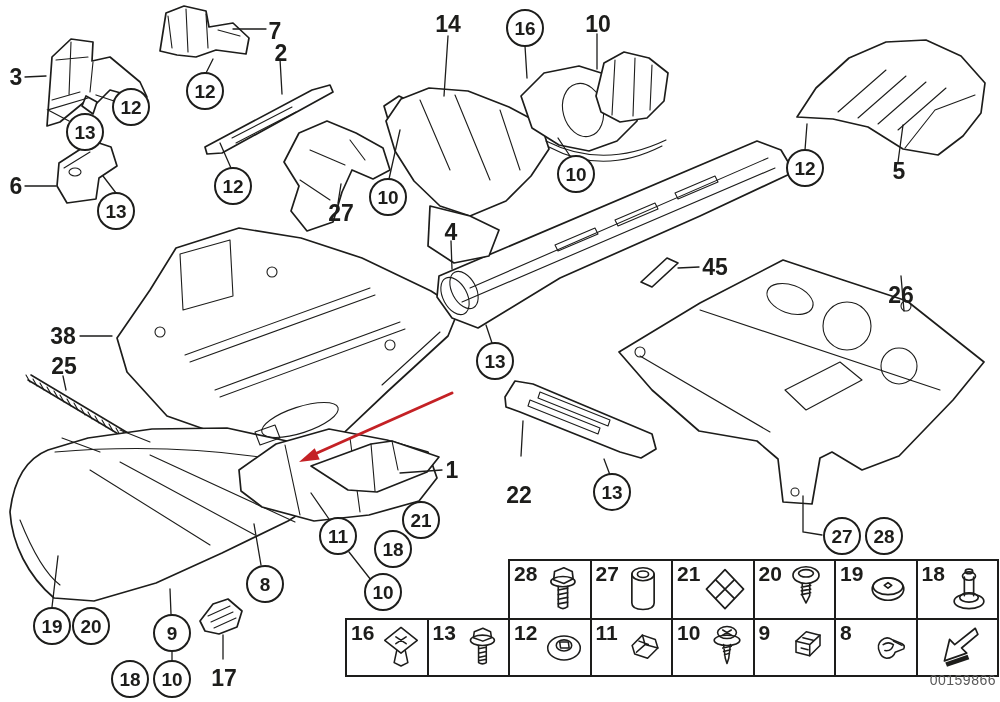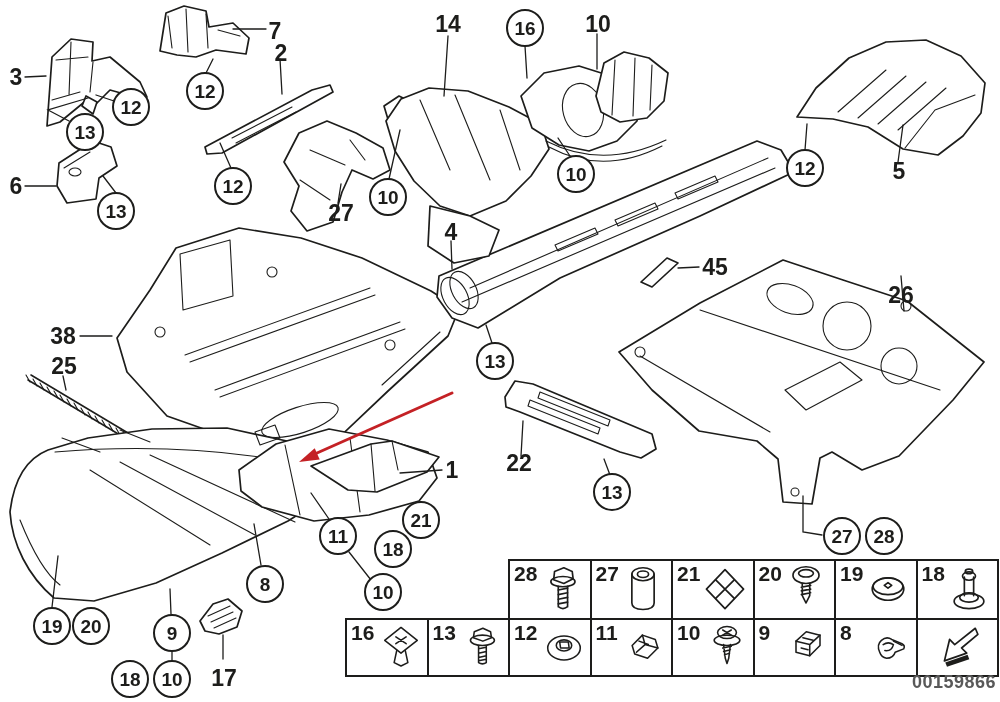--- a/index.html
+++ b/index.html
@@ -12,21 +12,21 @@
            font-size:19px;font-weight:bold;line-height:1;}
   .plain-label{position:absolute;transform:translate(-50%,-50%);
            font-size:23px;font-weight:bold;line-height:1;}
   .legend-row{position:absolute;display:flex;background:#fff;}
   .legend-cell{position:relative;flex:1;box-sizing:border-box;background:#fff;
            border:2px solid var(--ink,#1d1d1b);margin-left:-2px;}
   .legend-cell:first-child{margin-left:0;}
   .legend-num{position:absolute;top:1px;left:4px;font-size:21px;font-weight:bold;}
   .legend-icon{position:absolute;right:2px;top:50%;transform:translateY(-50%);}
   .legend-icon svg{display:block;}
-  .watermark{position:absolute;right:4px;top:672px;font-size:18px;font-weight:700;
+  .watermark{position:absolute;right:4px;top:672px;font-size:14px;font-weight:400;
            letter-spacing:.5px;color:#595959;}
   svg .ln{fill:none;stroke:var(--ink,#1d1d1b);stroke-width:1.6;stroke-linejoin:round;stroke-linecap:round;}
   svg .pt{fill:#fff;stroke:var(--ink,#1d1d1b);stroke-width:1.7;stroke-linejoin:round;}
   svg .thin{fill:none;stroke:var(--ink,#1d1d1b);stroke-width:1.1;stroke-linejoin:round;stroke-linecap:round;}
   svg .ld{fill:none;stroke:var(--ink,#1d1d1b);stroke-width:1.3;stroke-linecap:round;}
   svg .red{stroke:var(--red,#c42125);}
   svg .redfill{fill:var(--red,#c42125);stroke:none;}
   .icn{fill:none;stroke:#1d1d1b;stroke-width:1.8;stroke-linejoin:round;stroke-linecap:round;}
   .icnf{fill:#1d1d1b;stroke:none;}
 </style>
@@ -296,21 +296,21 @@
       <div class="plain-label" style="left: 16px; top: 186px;">6</div>
       <div class="plain-label" style="left: 341px; top: 213px;">27</div>
       <div class="plain-label" style="left: 448px; top: 24px;">14</div>
       <div class="plain-label" style="left: 598px; top: 24px;">10</div>
       <div class="plain-label" style="left: 451px; top: 232px;">4</div>
       <div class="plain-label" style="left: 899px; top: 171px;">5</div>
       <div class="plain-label" style="left: 63px; top: 336px;">38</div>
       <div class="plain-label" style="left: 64px; top: 366px;">25</div>
       <div class="plain-label" style="left: 715px; top: 267px;">45</div>
       <div class="plain-label" style="left: 901px; top: 266px; margin-top: 29px;">26</div>
-      <div class="plain-label" style="left: 519px; top: 463px; text-align: right;">22</div>
+      <div class="plain-label" style="left: 519px; top: 495px; text-align: right;">22</div>
       <div class="plain-label" style="left: 452px; top: 470px;">1</div>
       <div class="plain-label" style="left: 224px; top: 678px;">17</div>
     </div>
 
   <div class="legend-row" id="legend-row-0" style="left:508px;top:559px;width:491px;height:61px;">
       <div class="legend-cell">
         <span class="legend-num">28</span>
         <span class="legend-icon">
           <svg width="52" height="52" viewBox="0 0 44 56">
             <use href="#sym-flange-bolt"></use>

